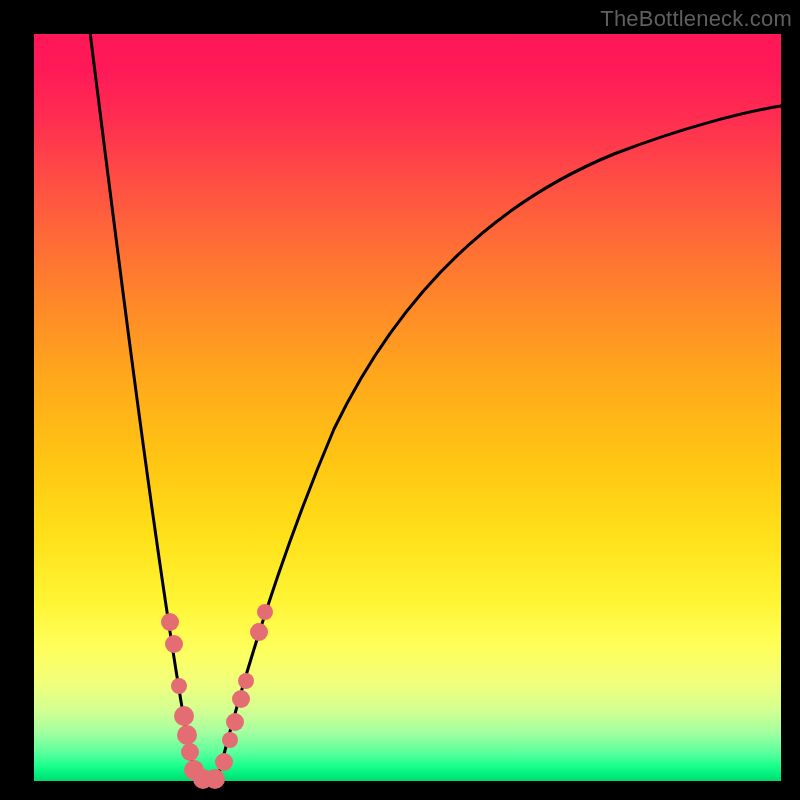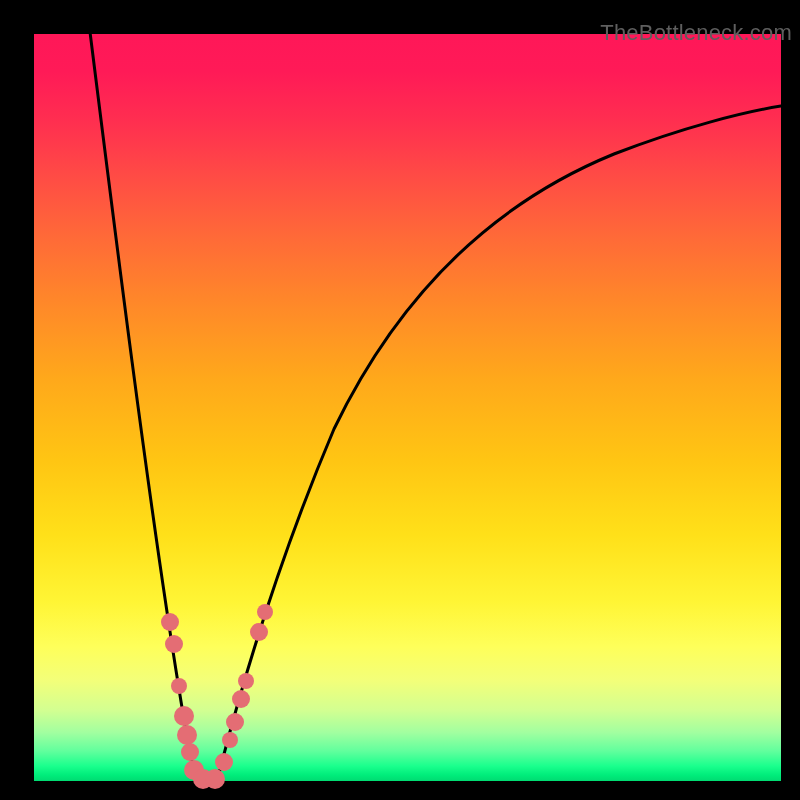--- a/index.html
+++ b/index.html
@@ -48,21 +48,21 @@
       #a2ffa0 93.5%,
       #61ff9d 96.0%,
       #1aff8d 98.0%,
       #00ed7b 99.2%,
       #00db72 100%
     );
   }
   .watermark {
     position: absolute;
     right: 8px;
-    top: 20px;
+    top: 6px;
     color: #5f5f5f;
     font-size: 22px;
     letter-spacing: 0.2px;
   }
   .marker {
     position: absolute;
     border-radius: 50%;
     transform: translate(-50%, -50%);
   }
   svg.curves {

